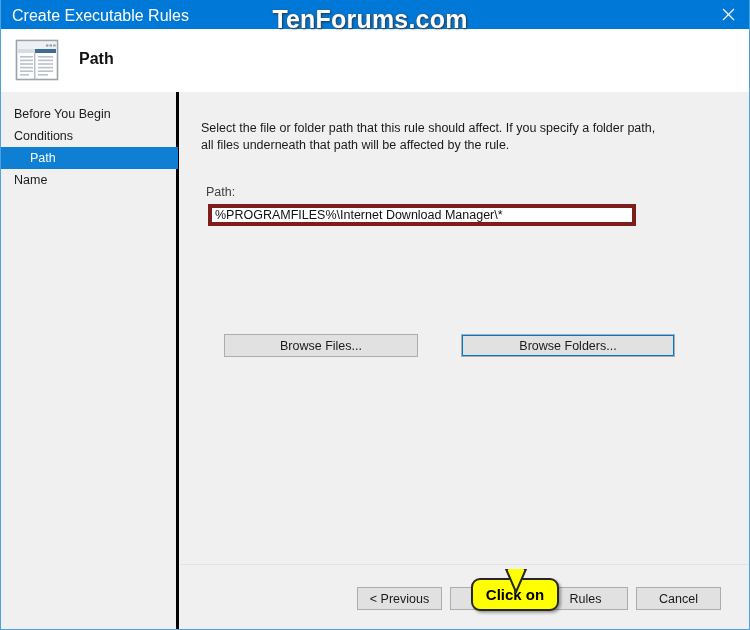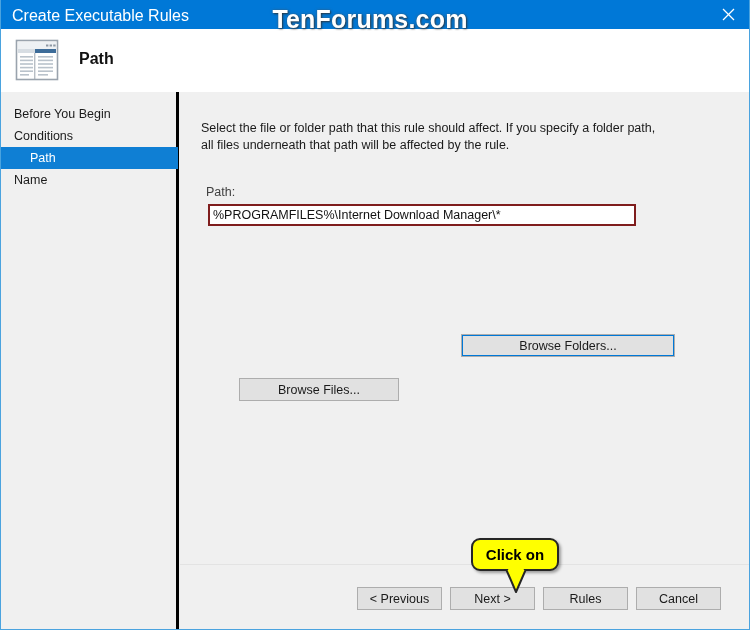--- a/index.html
+++ b/index.html
@@ -148,34 +148,33 @@
     font-size: 12.5px;
     color: #404040;
   }
   #path-input {
     position: absolute;
     left: 28px;
     top: 112px;
     width: 428px;
     height: 22px;
     box-sizing: border-box;
-    border: 2px solid #7f1d1d;
+    border: 4px solid #7f1d1d;
     background: #ffffff;
     font-family: "Liberation Sans", sans-serif;
     font-size: 12.5px;
     color: #111111;
     padding: 0 3px;
     outline: none;
   }
   #browse-files {
-    left: 59px;
-    width: 160px;
+    left: 44px;
+    width: 194px;
     top: 0;
     position: absolute;
-    margin-top: 44px;
   }
   #browse-folders {
     left: 281px;
     width: 214px;
     top: 0;
     position: absolute;
     border: 1px solid #0078d7;
     outline: 1px solid #0078d7;
     outline-offset: -2px;
   }
@@ -245,20 +244,21 @@
     border: 2px solid #262626;
     border-radius: 9px;
     box-sizing: border-box;
     display: flex;
     align-items: center;
     justify-content: center;
     font-size: 15px;
     font-weight: bold;
     color: #000000;
     box-shadow: 2px 2px 3px rgba(0,0,0,0.35);
+    margin-top: 40px;
   }
   #callout-tail {
     position: absolute;
     left: 34px;
     top: 31px;
   }
 </style>
 </head>
 <body>
 

